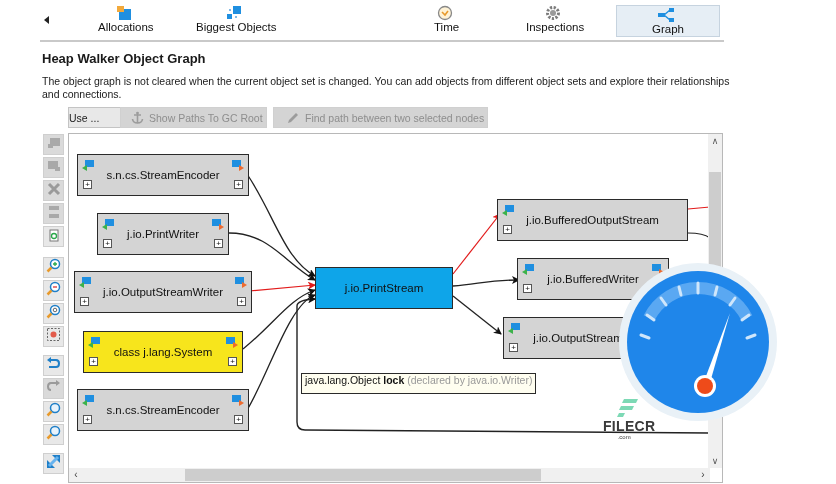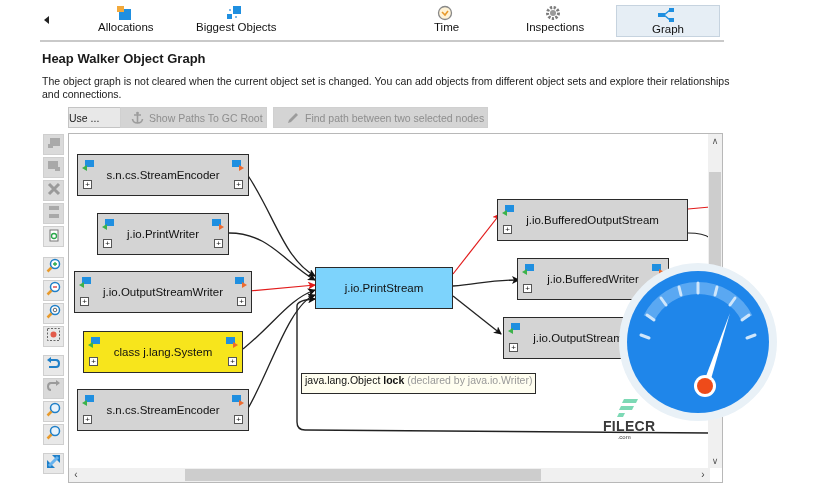--- a/index.html
+++ b/index.html
@@ -38,21 +38,21 @@
   .vup { top: 0; } .vdown { bottom: 0; }
   .hscroll { position: absolute; left: 0; bottom: 0; width: 641px; height: 14px; background: #f0f0f0; }
   .hthumb { position: absolute; left: 116px; top: 1px; width: 356px; height: 12px; background: #cdcdcd; cursor: pointer; }
   .hleft, .hright { position: absolute; top: 0; width: 14px; height: 14px; font-size: 10px; color: #444; text-align: center; line-height: 13px; cursor: pointer; }
   .hleft { left: 0; } .hright { right: 0; }
 
   .edges { position: absolute; left: 0; top: 0; }
 
   .node { position: absolute; height: 42px; background: #d4d4d4; border: 1px solid #2a2a2a; display: flex; align-items: center; justify-content: center; font-size: 11.5px; color: #111; cursor: pointer; }
   .node.yellow { background: #f7e51c; }
-  .node.blue { background: #7dd3fc; }
+  .node.blue { background: #0ea5e9; }
   .node .in-ico, .node .out-ico { position: absolute; top: 5px; width: 12px; height: 11px; }
   .node .in-ico { left: 4px; }
   .node .out-ico { right: 4px; }
   .node .plus { position: absolute; bottom: 6px; width: 9px; height: 9px; border: 1px solid #555; background: #fff; font-size: 8px; line-height: 7px; text-align: center; color: #111; }
   .node .plus.l { left: 5px; } .node .plus.r { right: 5px; }
 
   .tooltip { position: absolute; left: 232px; top: 239px; height: 21px; padding: 0 3px; background: #fffef0; border: 1px solid #2a2a2a; font-size: 10.5px; line-height: 13px; white-space: nowrap; }
   .tooltip .tb { font-weight: bold; }
   .tooltip .tg { color: #999; }
 

